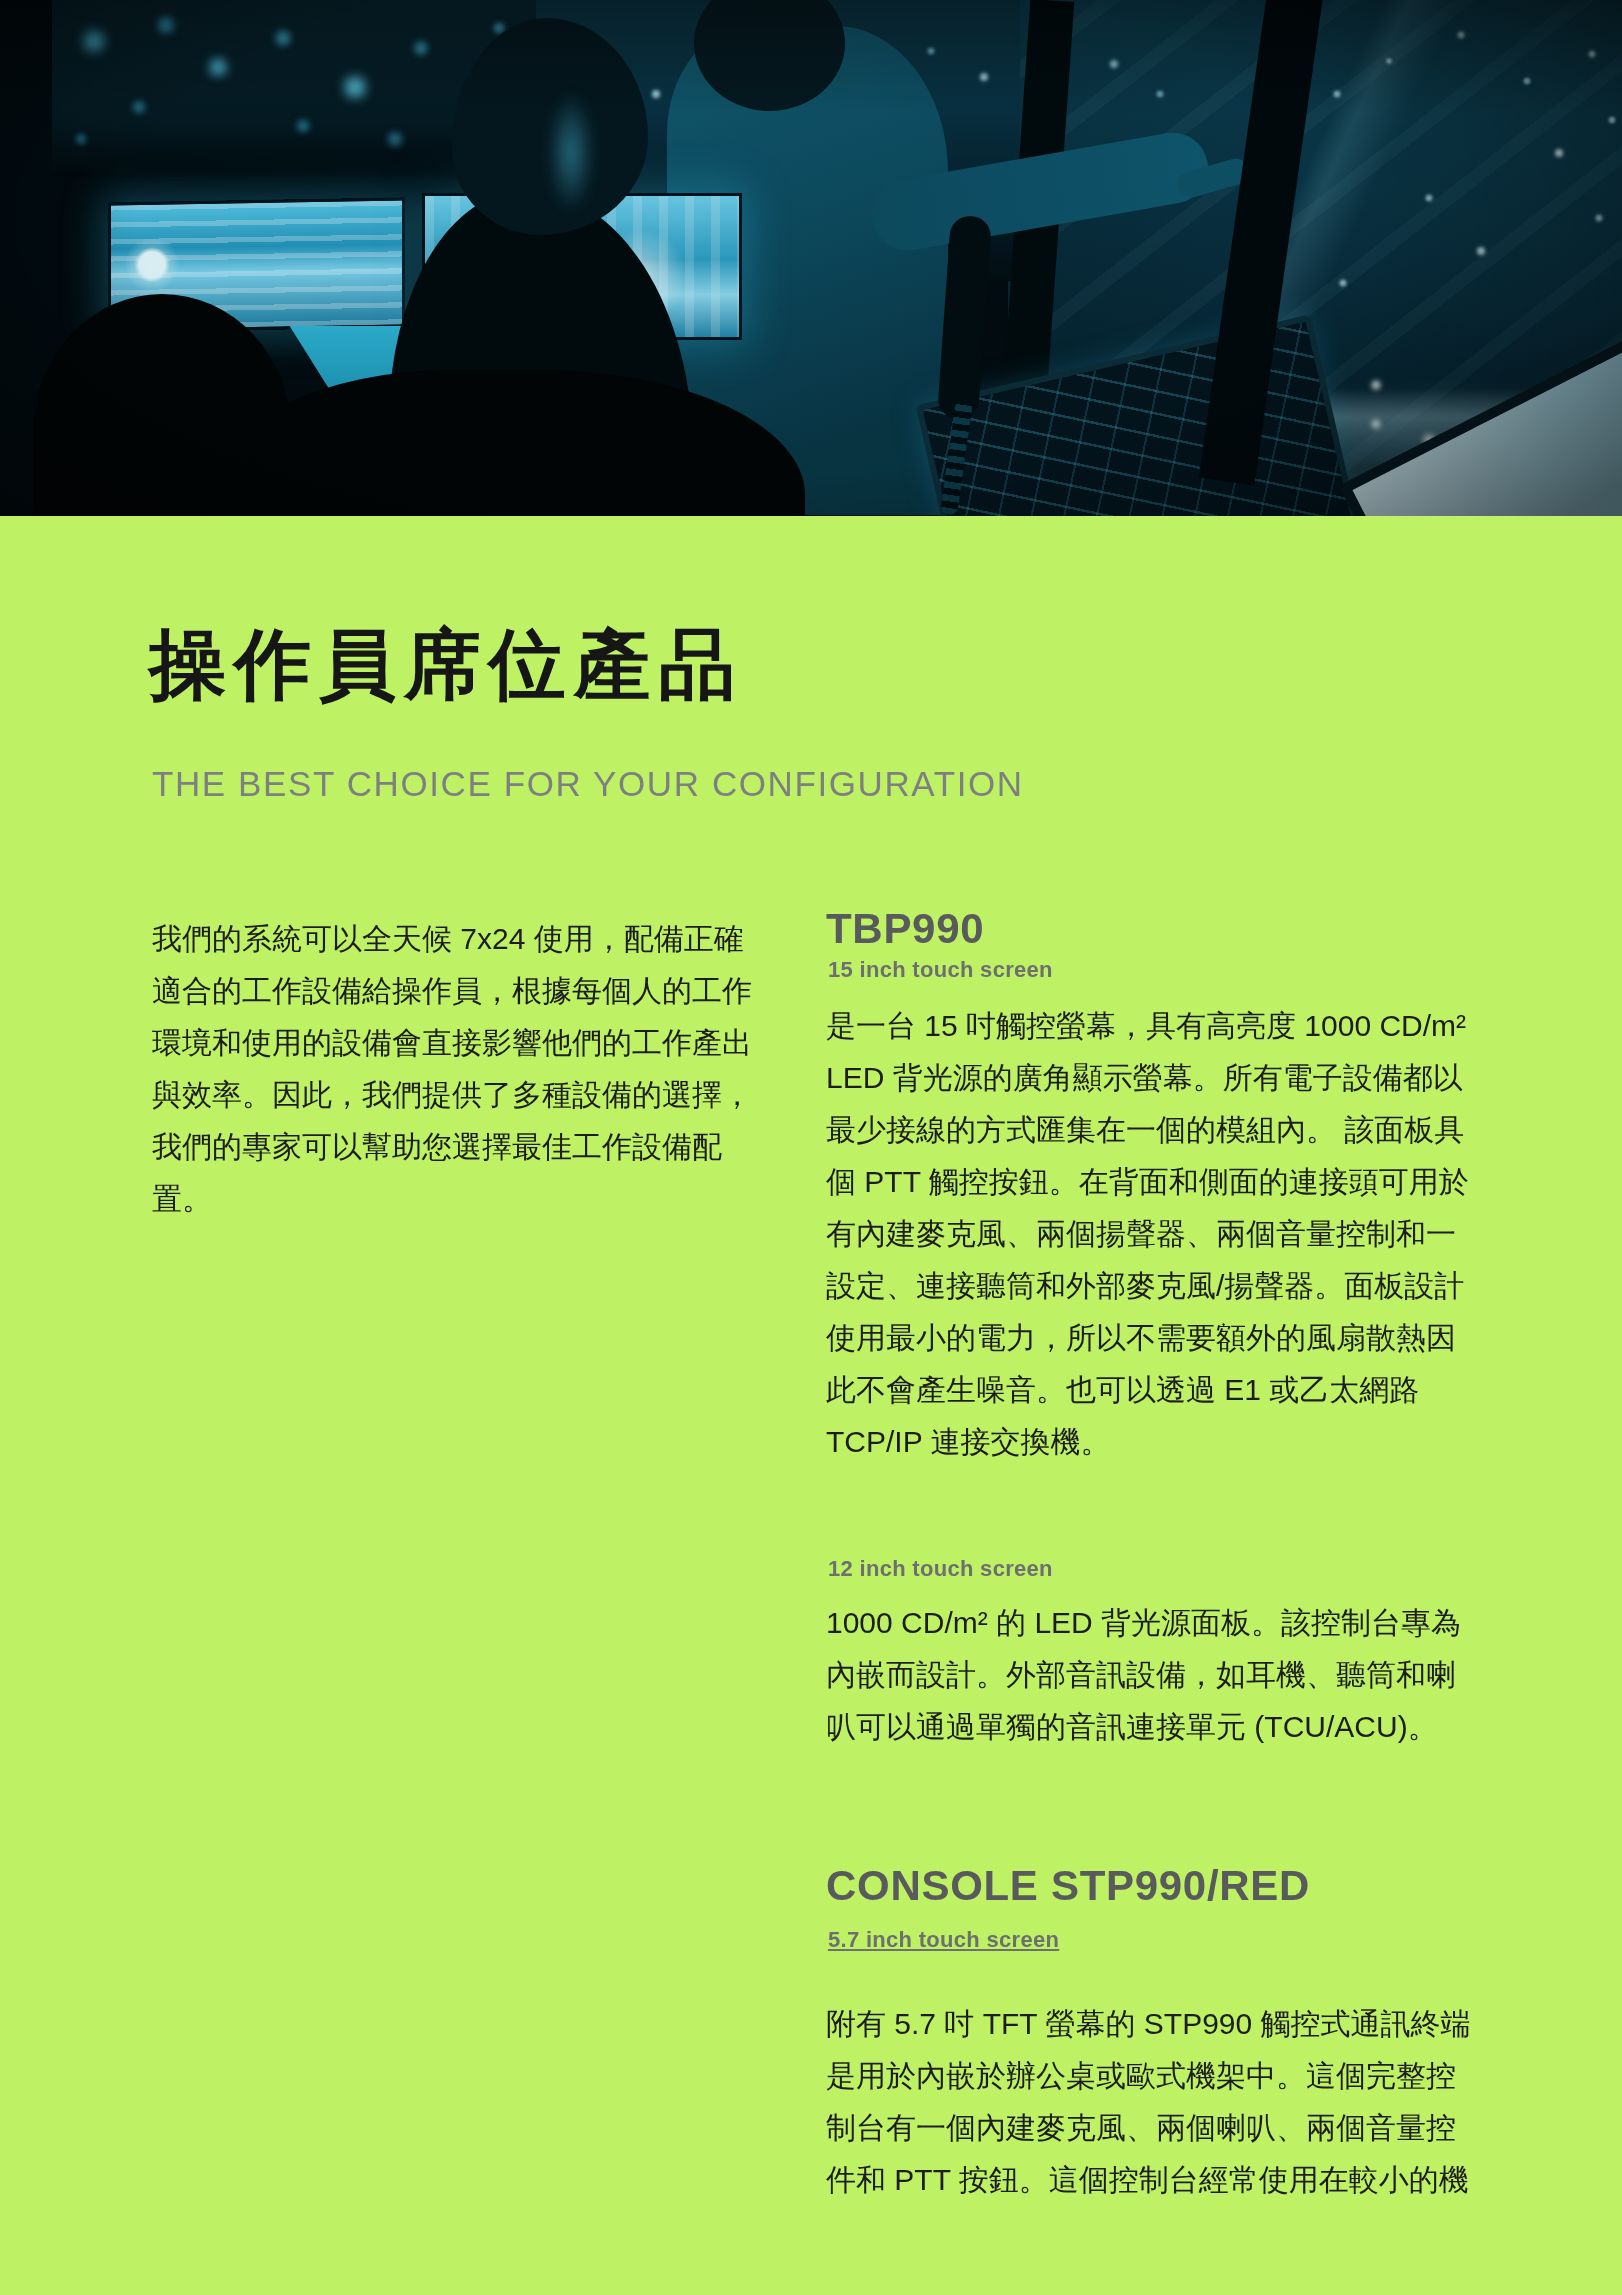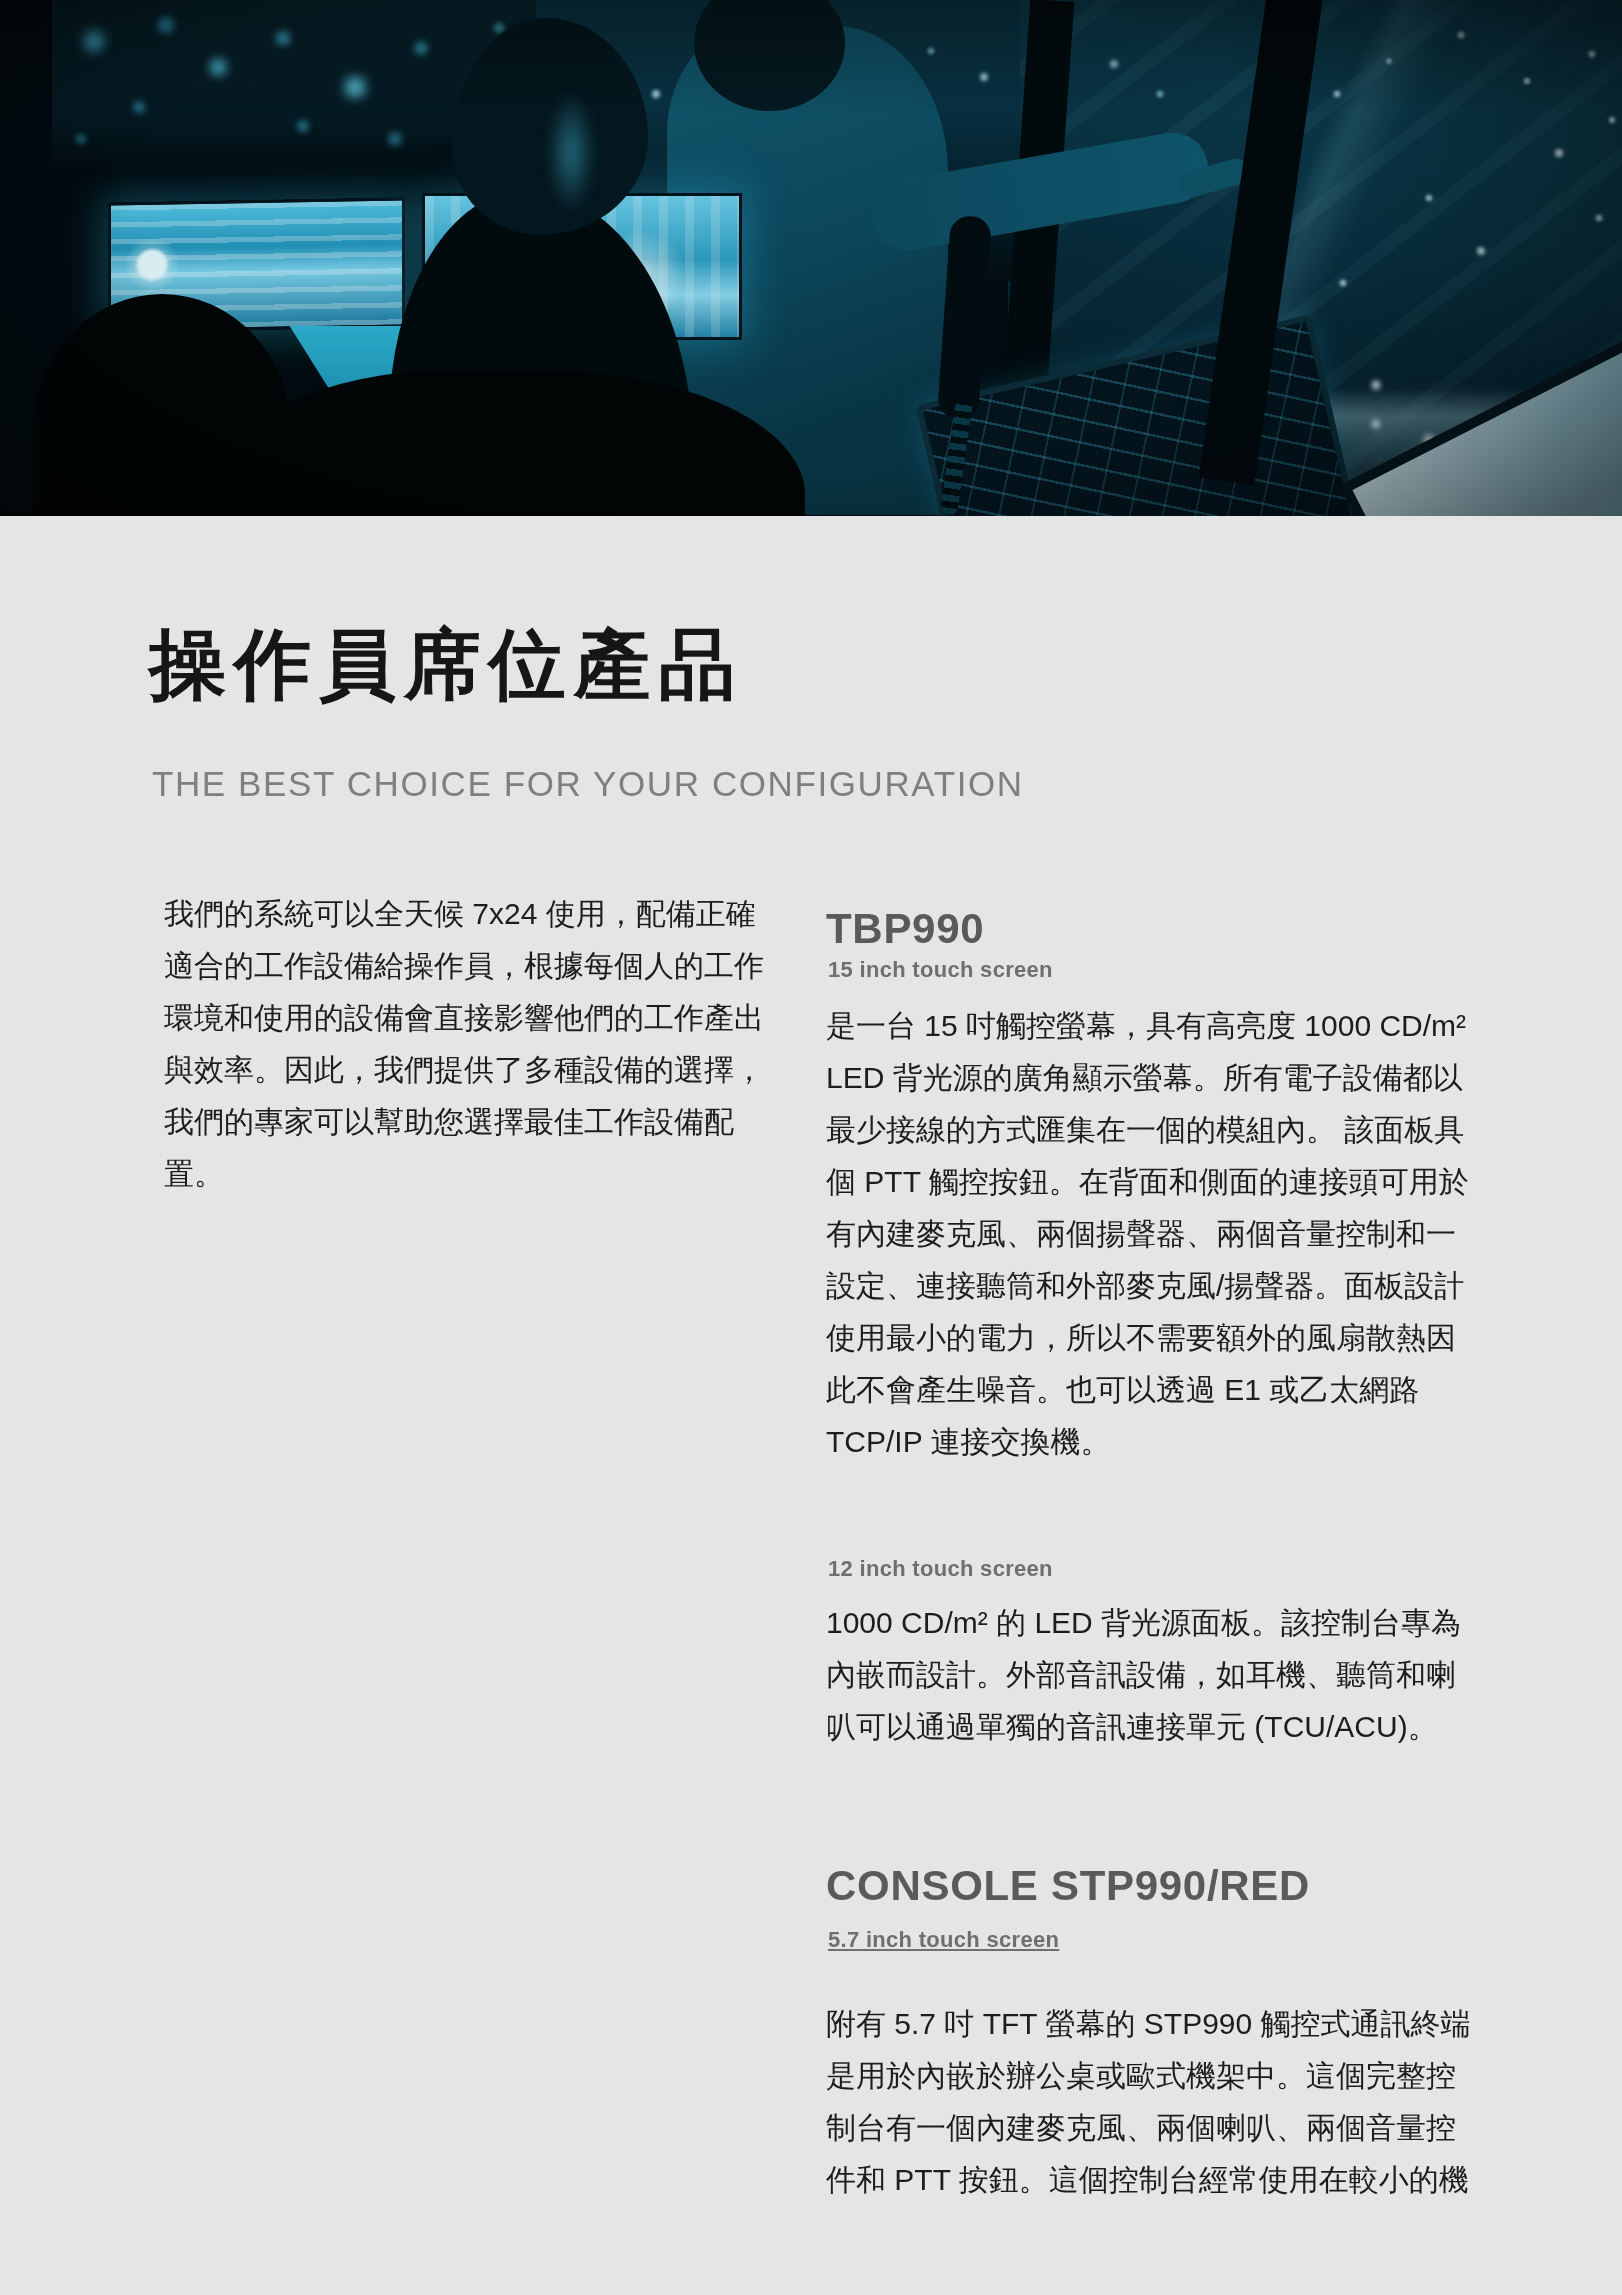--- a/index.html
+++ b/index.html
@@ -1,17 +1,17 @@
 <!DOCTYPE html>
 <html style="font-size:10.5px"><head>
 <meta charset="utf-8">
 <style>
   html,body{margin:0;padding:0;background:#ffffff;}
   #page{
-    position:relative;width:1623px;height:2295px;background:#e5e5e5;overflow:hidden;
+    position:relative;width:1623px;height:2295px;background:#bef264;overflow:hidden;
     font-family:"Liberation Sans","DejaVu Sans",sans-serif;
   }
   
   .hero{position:absolute;left:0;top:0;width:1623px;height:516px;background:#01070b;overflow:hidden;}
   .hero *{position:absolute;}
   .hero-right-view{left:1008px;top:0;width:615px;height:516px;
     background:
       linear-gradient(115deg, transparent 44%, rgba(140,210,230,.16) 47%, transparent 53%),
       repeating-linear-gradient(-38deg, transparent 0 59px, rgba(160,220,235,.05) 59px 73px),
       radial-gradient(ellipse 406px 144px at 70% 90%, rgba(190,235,248,.22), transparent 60%),
@@ -93,21 +93,21 @@
   .hero-vignette{left:0;top:0;width:1623px;height:516px;
     background:
       linear-gradient(180deg, rgba(0,0,0,.35), transparent 22%),
       radial-gradient(ellipse 1080px 471px at 45% 42%, transparent 55%, rgba(0,0,0,.55) 100%),
       rgba(8,60,80,.08);}
   
   .page-title{position:absolute;left:149px;top:623px;font-size:77px;line-height:82px;font-weight:700;
     letter-spacing:7.9px;color:#161616;white-space:nowrap;}
   .page-subtitle{position:absolute;left:152px;top:764px;font-size:35px;line-height:39px;font-weight:400;
     letter-spacing:1.6px;color:#7e7f81;white-space:nowrap;}
-  .intro-col{position:absolute;left:152px;top:888px;width:622px;margin-left:12px;}
+  .intro-col{position:absolute;left:152px;top:913px;width:622px;}
   .line{font-size:30px;line-height:52px;color:#1d1d1d;white-space:nowrap;}
   .h-product{position:absolute;left:826px;font-weight:700;font-size:42px;line-height:43px;color:#595a5c;
     letter-spacing:0.7px;white-space:nowrap;}
   .h-screen{position:absolute;left:828px;font-weight:700;font-size:22px;line-height:25px;color:#6e6f71;
     letter-spacing:0.3px;white-space:nowrap;}
   .body-col{position:absolute;left:826px;width:713px;}
   .t-tbp-name{top:907px;} .t-tbp-screen{top:957px;} .t-tbp-body{top:1000px;}
   .t-tcp-name{top:1505px;} .t-tcp-screen{top:1556px;} .t-tcp-body{top:1597px;}
   .t-stp-name{top:1864px;} .t-stp-screen{top:1927px;text-decoration:underline;} .t-stp-body{top:1998px;}
 </style>

